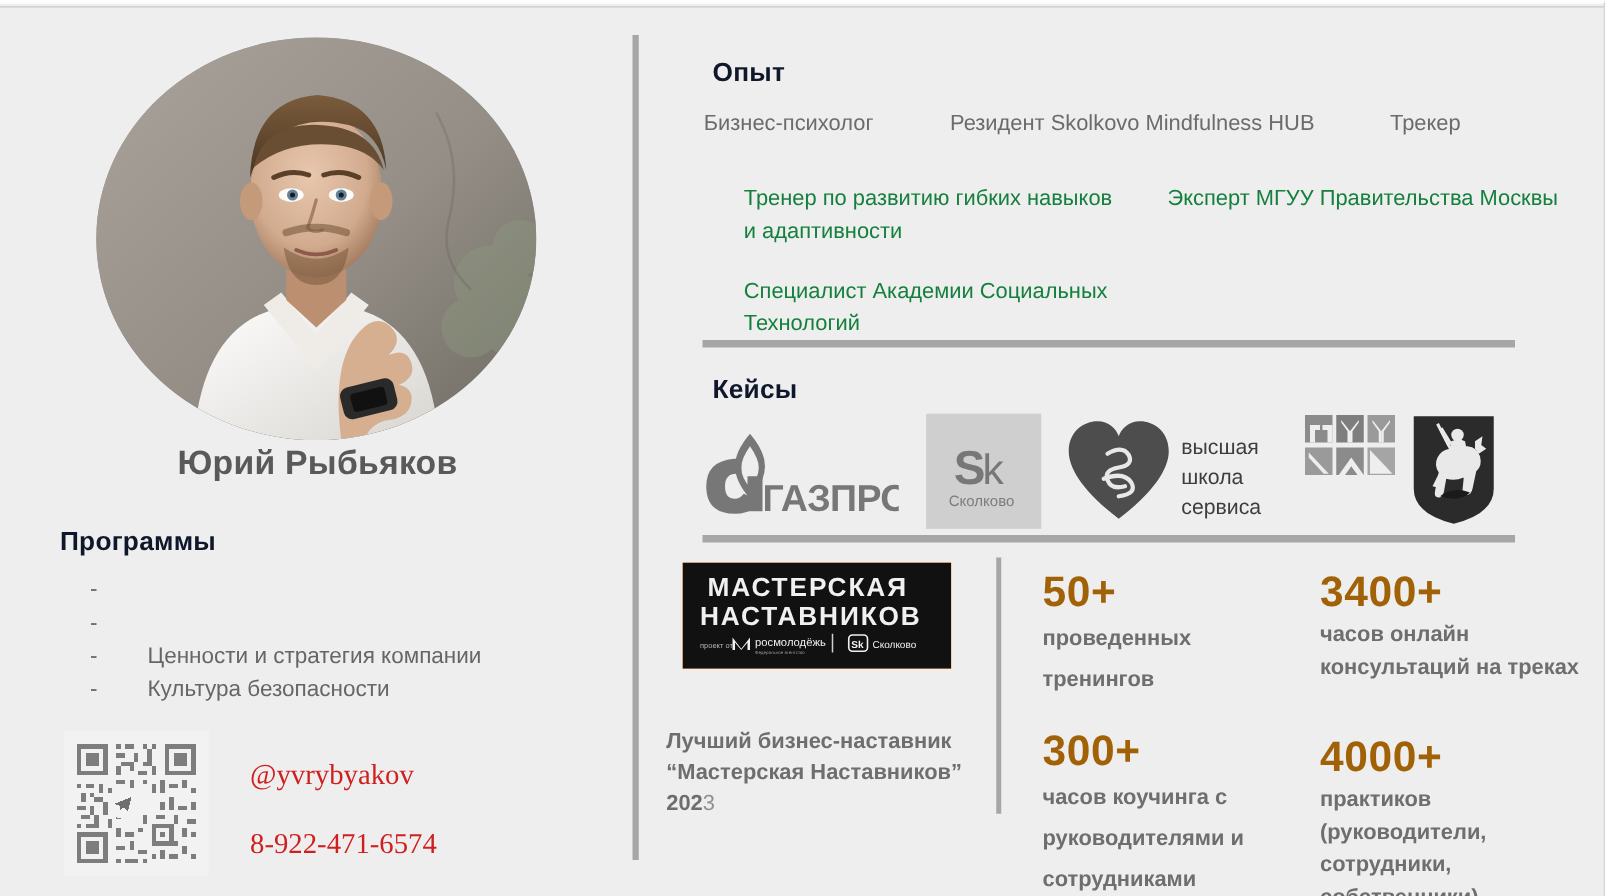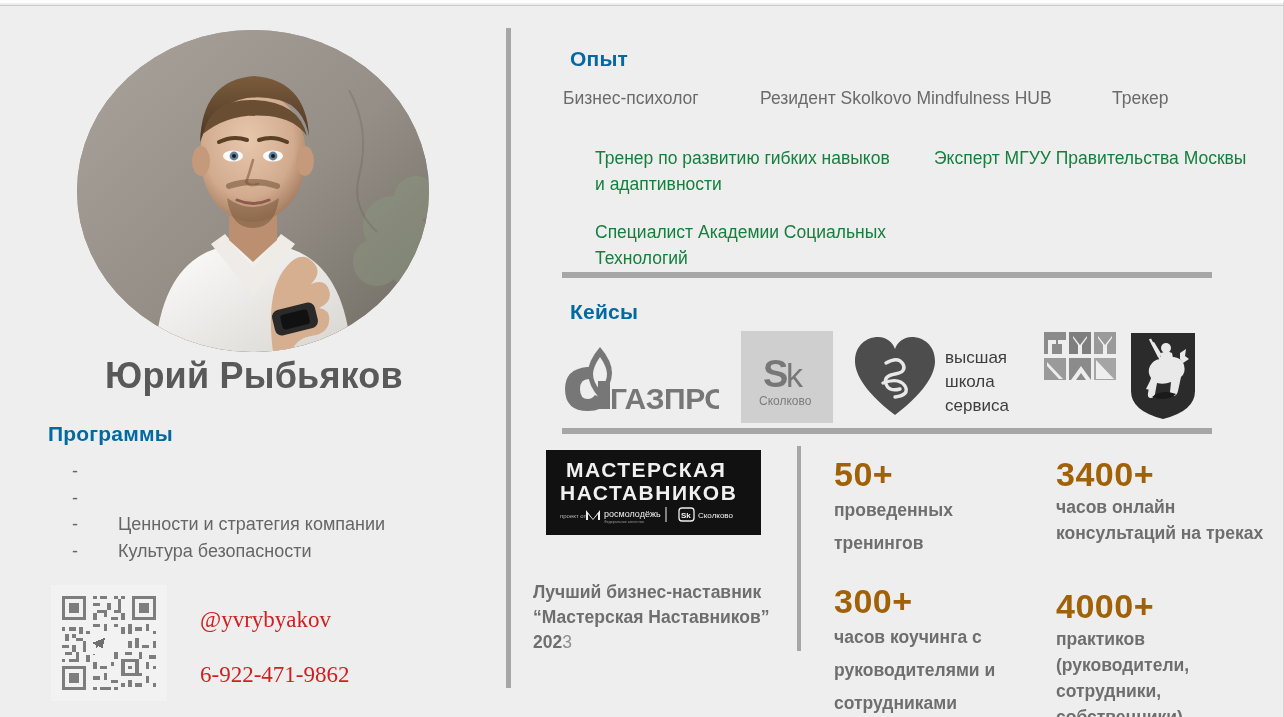--- a/index.html
+++ b/index.html
@@ -30,26 +30,26 @@
     width: 352px; height: 322px;
     border-radius: 50%;
     overflow: hidden;
     background: #9a948d;
   }
   .portrait-svg { display:block; width:100%; height:100%; }
 
   .person-name {
     position: absolute; left: 0; top: 352px; width: 508px;
     text-align: center;
-    font-size: 36px; font-weight: bold; color: #595959;
+    font-size: 27px; font-weight: bold; color: #595959;
     letter-spacing: .2px;
   }
 
   .section-red {
-    color: #0369a1; font-weight: bold; font-size: 21px;
+    color: #0f172a; font-weight: bold; font-size: 21px;
     letter-spacing: .2px;
   }
   .programs-title { position: absolute; left: 48px; top: 419px; }
 
   .programs-list { position: absolute; left: 72px; top: 455px; width: 440px; }
   .prog-row { display: flex; font-size: 18px; color: #666666; line-height: 26.5px; }
   .prog-dash { width: 46px; flex: 0 0 46px; }
   .prog-text { flex: 1 1 auto; }
 
   .qr-box {
@@ -325,21 +325,21 @@
         </g>
 
         <g>
           <circle cx="11.5" cy="14.5" r="3.4" fill="#f2f2f2"></circle>
           <path d="M9.6 14.5 L13.4 13 L12.6 16.2 L11.5 15.3 L10.8 16 L10.7 15.0 Z" fill="#6f6f6f"></path>
         </g>
       </svg>
     </div>
 
     <div class="contact-handle">@yvrybyakov</div>
-    <div class="contact-phone">6-922-471-9862</div>
+    <div class="contact-phone">8-922-471-6574</div>
   </div>
 
   <div class="v-divider-main"></div>
 
   <div class="right-col">
 
     <div class="section-red exp-title">Опыт</div>
 
     <div class="exp-line1">
       <span class="i exp-i1">Бизнес-психолог</span><span class="i exp-i2">Резидент Skolkovo Mindfulness HUB</span><span class="i">Трекер</span>

